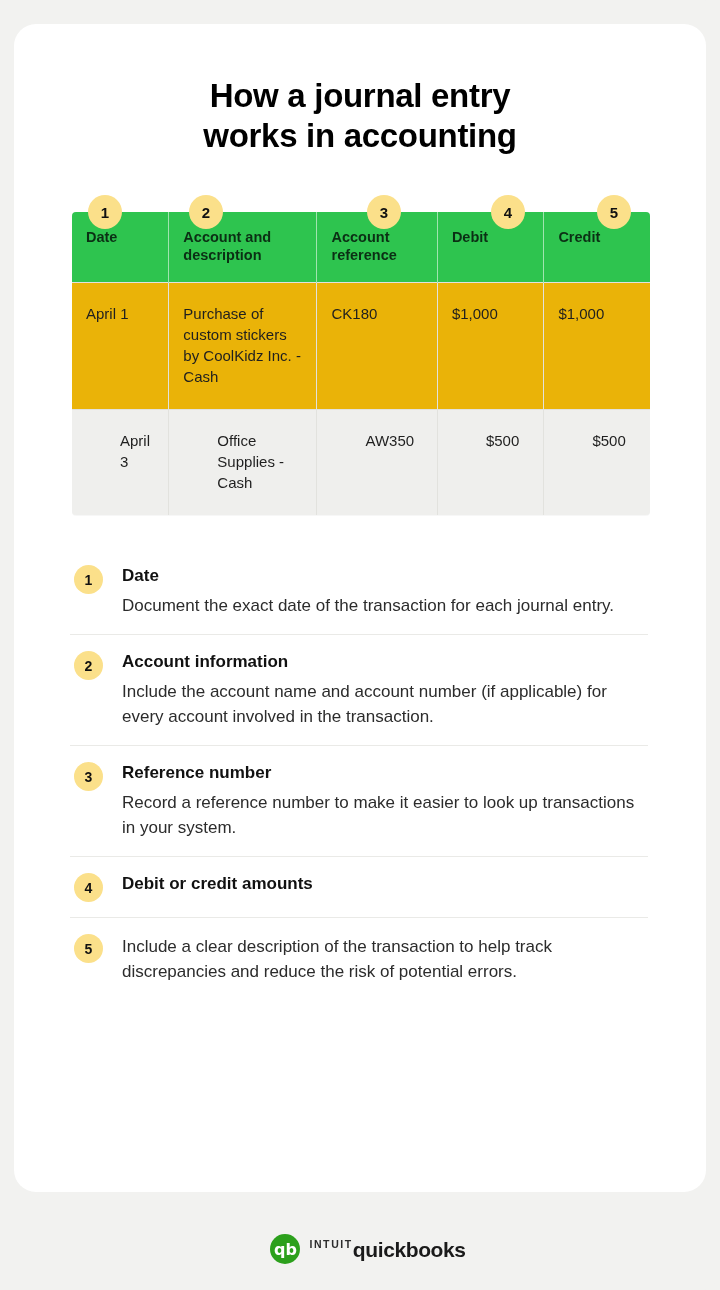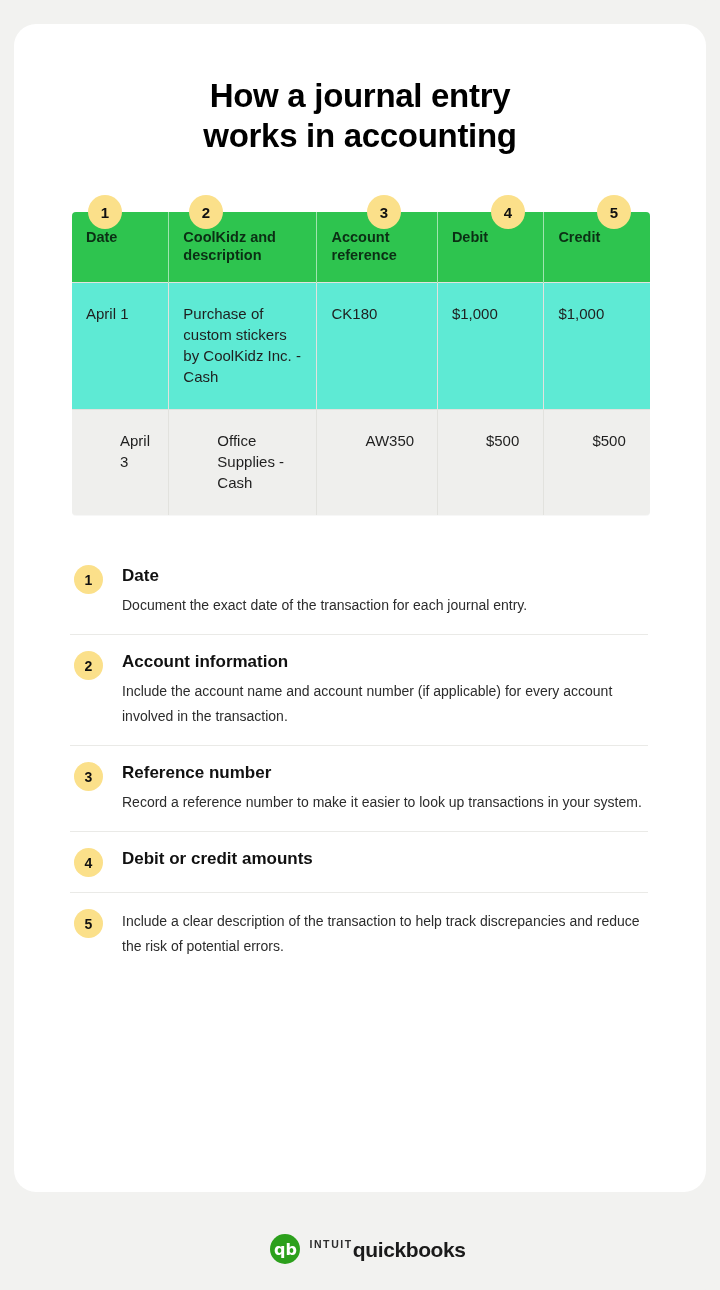--- a/index.html
+++ b/index.html
@@ -94,21 +94,21 @@
   }
   table.jtable thead th:last-child { border-right: none; }
   table.jtable tbody td {
     font-size: 15px;
     color: #1f1f1f;
     padding: 20px 14px 22px 14px;
     vertical-align: top;
     line-height: 21px;
     border-right: 1px solid #e2e2de;
     border-top: 1px solid #e2e2de;
-    background: #5eead4;
+    background: #eab308;
   }
   table.jtable tbody tr:nth-child(2) td { background: #efefed; padding-left: 48px; }
   table.jtable tbody td:last-child { border-right: none; }
   .col-date { width: 16%; }
   .col-desc { width: 27%; }
   .col-ref  { width: 21%; }
   .col-deb  { width: 18%; }
   .col-cre  { width: 18%; }
 
   
@@ -138,21 +138,21 @@
     justify-content: center;
   }
   .legend-title {
     font-size: 17px;
     font-weight: bold;
     color: #111;
     margin: 0 0 6px 0;
     line-height: 22px;
   }
   .legend-body {
-    font-size: 14px;
+    font-size: 17px;
     color: #2c2c2c;
     line-height: 25px;
     margin: 0;
   }
 
   
   .footer {
     position: absolute;
     left: 16px;
     right: 0;
@@ -211,21 +211,21 @@
         <div class="badge" style="left:117px;">2</div>
         <div class="badge" style="left:295px;">3</div>
         <div class="badge" style="left:419px;">4</div>
         <div class="badge" style="left:525px;">5</div>
       </div>
 
       <table class="jtable">
         <thead>
           <tr>
             <th class="col-date">Date</th>
-            <th class="col-desc">CoolKidz and description</th>
+            <th class="col-desc">Account and description</th>
             <th class="col-ref">Account reference</th>
             <th class="col-deb">Debit</th>
             <th class="col-cre">Credit</th>
           </tr>
         </thead>
         <tbody>
           <tr>
             <td>April 1</td>
             <td>Purchase of custom stickers by CoolKidz Inc. - Cash</td>
             <td>CK180</td>

